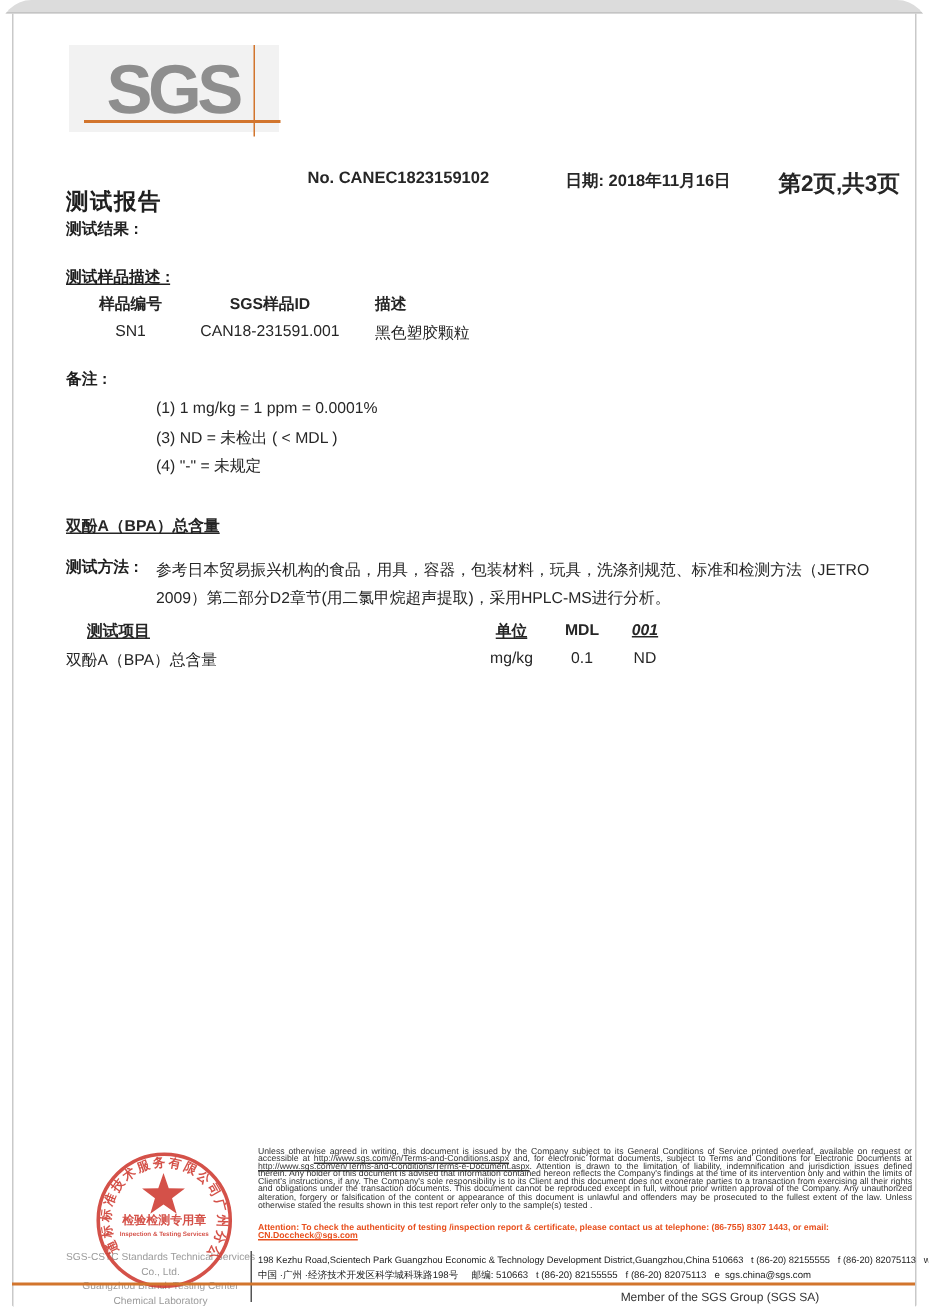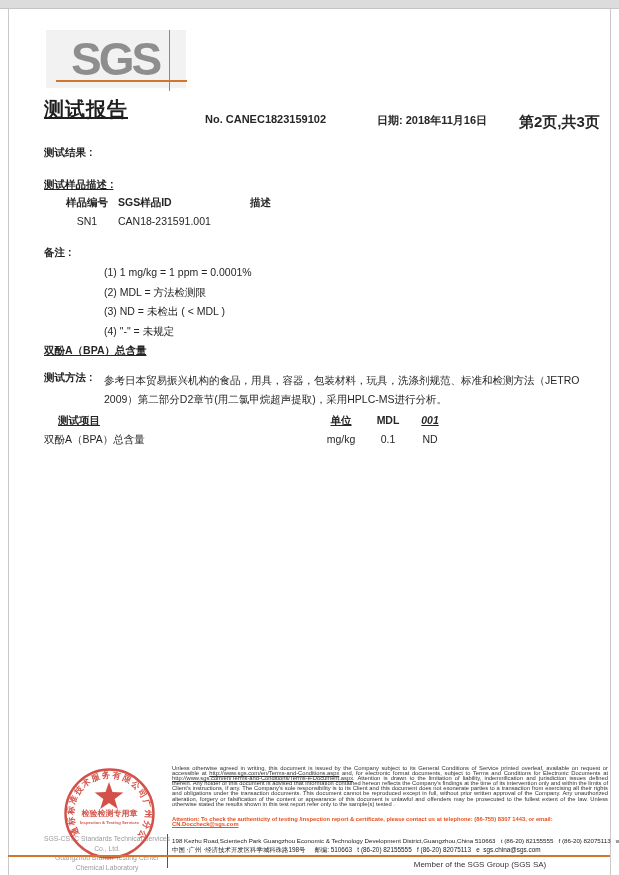--- a/index.html
+++ b/index.html
@@ -1,43 +1,43 @@
 <!DOCTYPE html>
 <html><head>
 <meta charset="utf-8">
 <style>
   * { margin:0; padding:0; box-sizing:border-box; }
   html,body { background:#ffffff; }
   body { font-family:"Liberation Sans","DejaVu Sans",sans-serif; color:#262626; -webkit-text-size-adjust:none; }
-  .page { position:relative; width:619px; height:875px; background:#ffffff; overflow:hidden; }
+  .page { position:relative; width:619px; height:875px; background:#ffffff; overflow:hidden;border-radius:21px; }
   .page-gap { position:absolute; left:0; top:0; width:619px; height:9px; background:#dcdcdc; border-bottom:1px solid #c4c4c4; }
   .edge { position:absolute; top:9px; bottom:0; width:1px; background:#c9c9c9; }
   .edge.left { left:8px; } .edge.right { left:610px; }
 
   
   .logo-bg { position:absolute; left:46px; top:30px; width:140px; height:58px; background:#f2f2f2; }
   .logo-text { position:absolute; left:71px; top:36px; font-size:46px; font-weight:700; letter-spacing:-3px; color:#8e8e8e; line-height:46px; }
   .logo-hline { position:absolute; left:56px; top:80px; width:131px; height:2px; background:#d2752d; }
   .logo-vline { position:absolute; left:169px; top:30px; width:1px; height:61px; background:#d2752d; }
 
   
-  .doc-title { position:absolute; left:44px; top:96px; font-size:20px; font-weight:700; letter-spacing:1px; color:#1f1f1f;text-decoration:underline; }
+  .doc-title { position:absolute; left:44px; top:125px; font-size:15px; font-weight:700; letter-spacing:1px; color:#1f1f1f; }
   .report-no { position:absolute; left:205px; top:113px; font-size:11px; font-weight:700; }
   .report-date { position:absolute; left:377px; top:113px; font-size:11px; font-weight:700; }
   .page-info { position:absolute; left:519px; top:113px; font-size:15px; font-weight:700; }
 
   .lbl { font-size:10.5px; font-weight:700; color:#1f1f1f; }
   .results-label { position:absolute; left:44px; top:146px;text-align:right; }
   .sample-desc-label { position:absolute; left:44px; top:178px; text-decoration:underline; }
 
   
   .sample-table { position:absolute; left:56px; top:196px; font-size:10.5px; }
   .sample-table .tr { display:flex; }
   .sample-table .c1 { width:62px; text-align:center; }
-  .sample-table .c2 { width:124px; text-align:left; }
+  .sample-table .c2 { width:124px; text-align:center; }
   .sample-table .c3 { width:180px; padding-left:8px; text-align:left; }
   .sample-table .hd { font-weight:700; }
   .sample-table .tr + .tr { margin-top:5px; }
 
   .notes-label { position:absolute; left:44px; top:246px; }
   .notes { position:absolute; left:104px; top:263px; font-size:10.5px; line-height:19.5px; }
 
   .bpa-heading { position:absolute; left:44px; top:344px; font-size:10.5px; font-weight:700; text-decoration:underline; }
 
   .method-label { position:absolute; left:44px; top:371px; }
@@ -90,27 +90,27 @@
 
   <div class="sample-table">
     <div class="tr hd">
       <div class="c1">样品编号</div>
       <div class="c2">SGS样品ID</div>
       <div class="c3">描述</div>
     </div>
     <div class="tr">
       <div class="c1">SN1</div>
       <div class="c2">CAN18-231591.001</div>
+      <div class="c3">黑色塑胶颗粒</div>
     </div>
   </div>
 
   <div class="lbl notes-label">备注 :</div>
   <div class="notes">
     <div>(1) 1 mg/kg = 1 ppm = 0.0001%</div>
-    <div>(2) MDL = 方法检测限</div>
     <div>(3) ND = 未检出 ( &lt; MDL )</div>
     <div>(4) "-" = 未规定</div>
   </div>
 
   <div class="bpa-heading">双酚A（BPA）总含量</div>
   <div class="lbl method-label">测试方法 :</div>
   <div class="method-text">参考日本贸易振兴机构的食品，用具，容器，包装材料，玩具，洗涤剂规范、标准和检测方法（JETRO 2009）第二部分D2章节(用二氯甲烷超声提取)，采用HPLC-MS进行分析。</div>
 
   <div class="rt-header">
     <span class="rt-item-h">测试项目</span>

